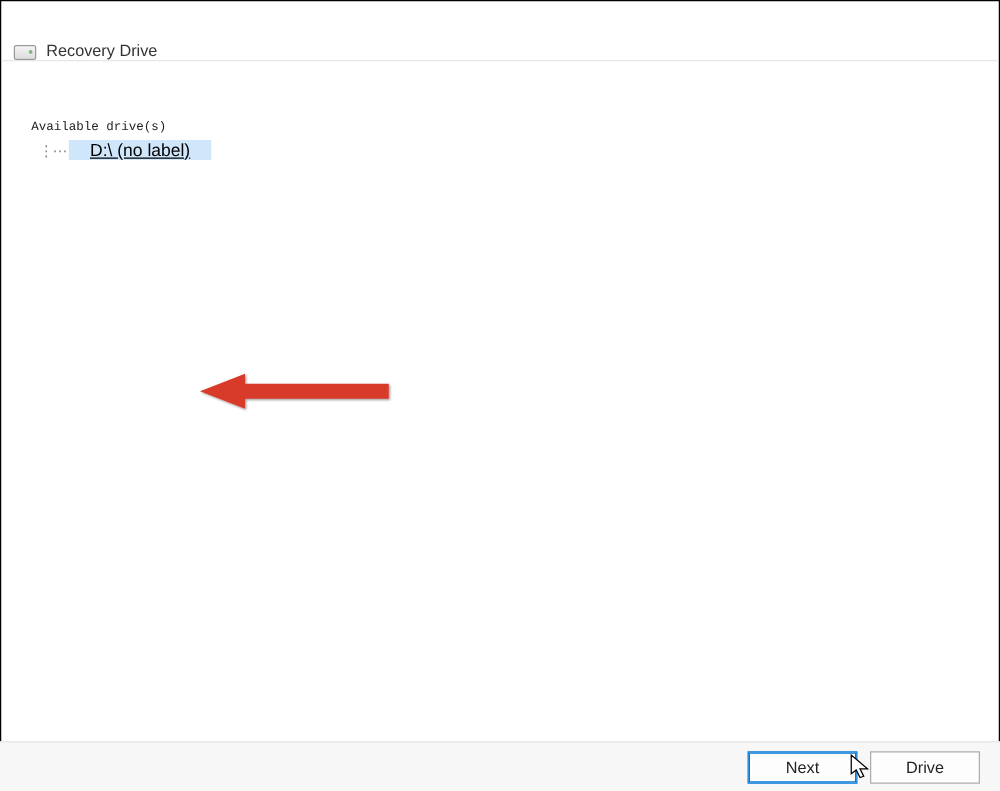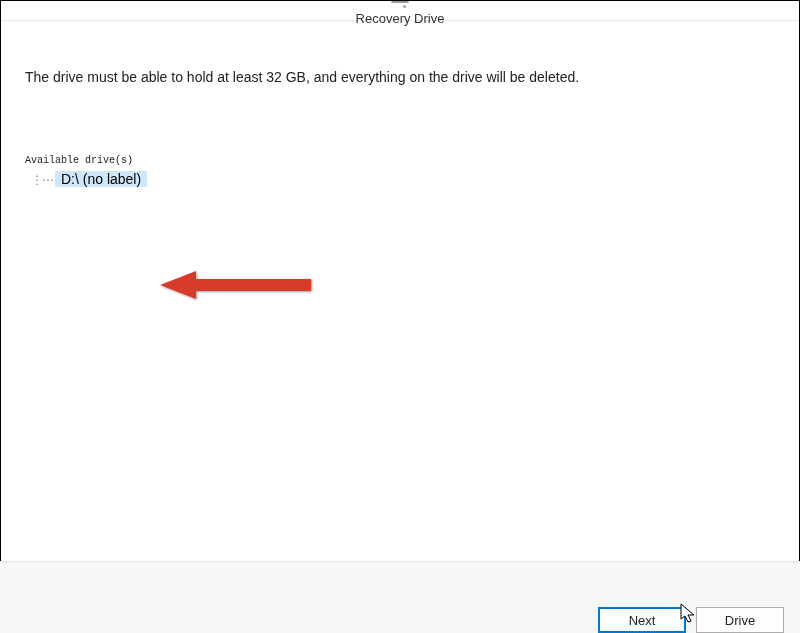--- a/index.html
+++ b/index.html
@@ -9,27 +9,26 @@
     }
     body {
       font-family: "Segoe UI", Tahoma, sans-serif;
       background: #ffffff;
       width: 800px;
       height: 633px;
       overflow: hidden;
       border: 1px solid #000;
     }
     .titlebar {
-      height: 20px;
+      height: 48px;
       display: flex;
-      align-items: center;
+      align-items: flex-end;
       padding: 0 10px;
       border-bottom: 1px solid #e6e6e6;
       gap: 8px;
-      flex-direction: column;
     }
     .drive-icon {
       width: 18px;
       height: 12px;
       background: linear-gradient(#f4f4f4, #dcdcdc);
       border: 1px solid #9a9a9a;
       border-radius: 2px;
       position: relative;
     }
     .drive-icon::after {
@@ -76,41 +75,42 @@
       color: #888;
       font-size: 12px;
       vertical-align: middle;
       letter-spacing: -1px;
       margin-right: 2px;
     }
     .tree-item {
       display: inline-block;
       font-size: 14px;
       background: #cfe6fb;
-      padding: 0 6px;
+      padding: 0 17px;
       cursor: pointer;
+      text-decoration: underline;
     }
     .annotation-arrow {
       position: absolute;
       left: 155px;
       top: 244px;
       width: 160px;
       height: 40px;
       pointer-events: none;
     }
     .footer {
       position: absolute;
       left: 0;
       right: 0;
       bottom: 0;
-      height: 72px;
+      height: 40px;
       border-top: 1px solid #e6e6e6;
       background: #f7f7f7;
       display: flex;
-      align-items: flex-end;
+      align-items: center;
       justify-content: flex-end;
       padding: 0 16px;
       gap: 10px;
     }
     .btn {
       min-width: 88px;
       height: 26px;
       background: #fdfdfd;
       border: 1px solid #adadad;
       font-size: 13px;
@@ -137,21 +137,20 @@
   </style>
 </head>
 <body>
 
 <div class="titlebar">
   <span class="drive-icon"></span>
   <span class="title-text">Recovery Drive</span>
 </div>
 
 <div class="content">
-  <p class="description">The drive must be able to hold at least 32 GB, and everything on the drive will be deleted.</p>
 
   <div class="section-label">Available drive(s)</div>
   <div class="tree">
     <span class="tree-connector">⋮⋯</span><span class="tree-item">D:\ (no label)</span>
   </div>
 
   <svg class="annotation-arrow" viewBox="0 0 160 40">
     <defs>
       <filter id="ds" x="-20%" y="-20%" width="140%" height="140%">
         <feDropShadow dx="1" dy="1" stdDeviation="1" flood-opacity="0.4"></feDropShadow>

